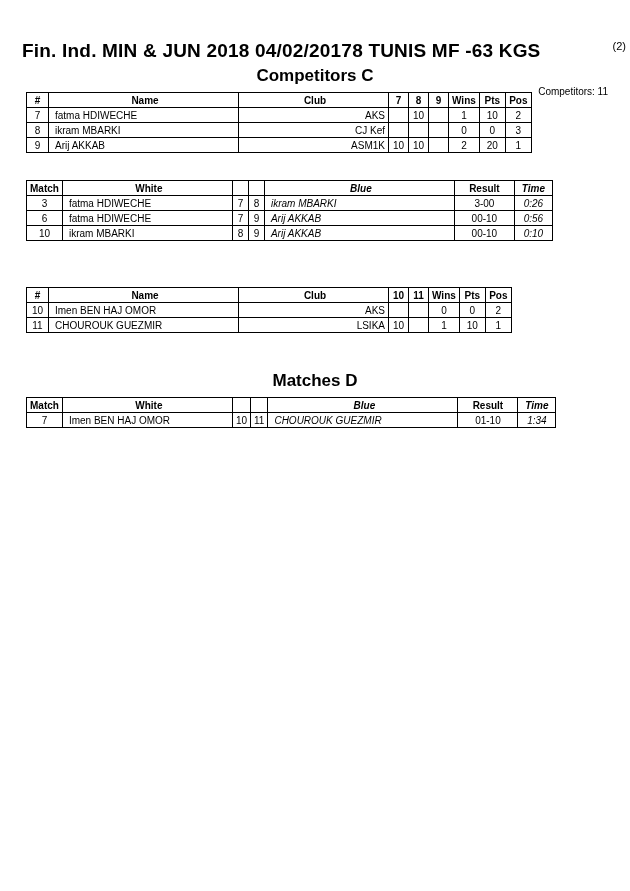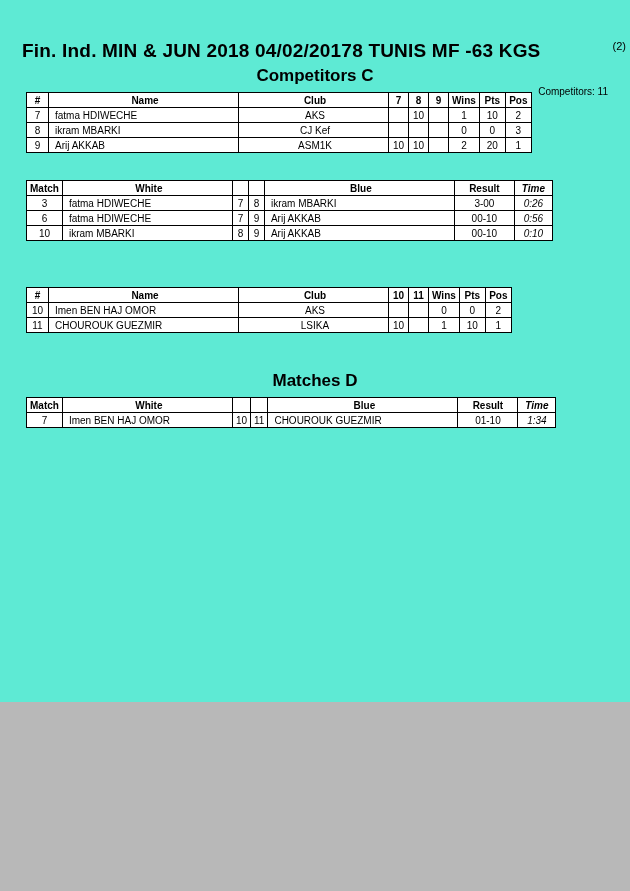--- a/index.html
+++ b/index.html
@@ -6,22 +6,22 @@
     margin: 0;
     padding: 0;
     background: #b8b8b8;
   }
   body {
     font-family: "Liberation Sans", sans-serif;
   }
   .page {
     position: relative;
     width: 630px;
-    height: 702px;
-    background: #5eead4;
+    height: 891px;
+    background: #ffffff;
     box-sizing: border-box;
     overflow: hidden;
   }
   .header {
     position: absolute;
     top: 40px;
     left: 22px;
     right: 10px;
     height: 26px;
   }
@@ -67,31 +67,31 @@
     white-space: nowrap;
     overflow: hidden;
   }
   table.grid th {
     font-weight: bold;
     text-align: center;
     font-size: 10px;
   }
   .c-num { text-align: center; width: 22px; }
   .c-name { text-align: left; width: 190px; padding-left: 6px !important; }
-  .c-club { text-align: center; width: 150px; padding-left: 6px !important; }
+  .c-club { text-align: right; width: 150px; padding-left: 6px !important; }
   .c-small { text-align: center; width: 20px; }
   .c-wins { text-align: center; width: 26px; }
   .c-pts { text-align: center; width: 26px; }
   .c-pos { text-align: center; width: 26px; }
 
   .m-match { text-align: center; width: 34px; }
   .m-white { text-align: left; width: 170px; padding-left: 6px !important; }
   .m-wn { text-align: center; width: 16px; }
   .m-bn { text-align: center; width: 16px; }
-  .m-blue { text-align: left; width: 190px; padding-left: 6px !important; }
+  .m-blue { text-align: left; width: 190px; padding-left: 6px !important; font-style: italic; }
   .m-result { text-align: center; width: 60px; }
   .m-time { text-align: center; width: 38px; font-style: italic; }
 
   .block { position: absolute; }
   #competitors-c-block { top: 66px; left: 0; width: 630px; }
   #matches-c-block { top: 174px; left: 0; width: 630px; }
   #competitors-d-block { top: 281px; left: 0; width: 630px; }
   #matches-d-block { top: 371px; left: 0; width: 630px; }
 
   .table-wrap { margin-top: 6px; display: flex; justify-content: flex-start; }

